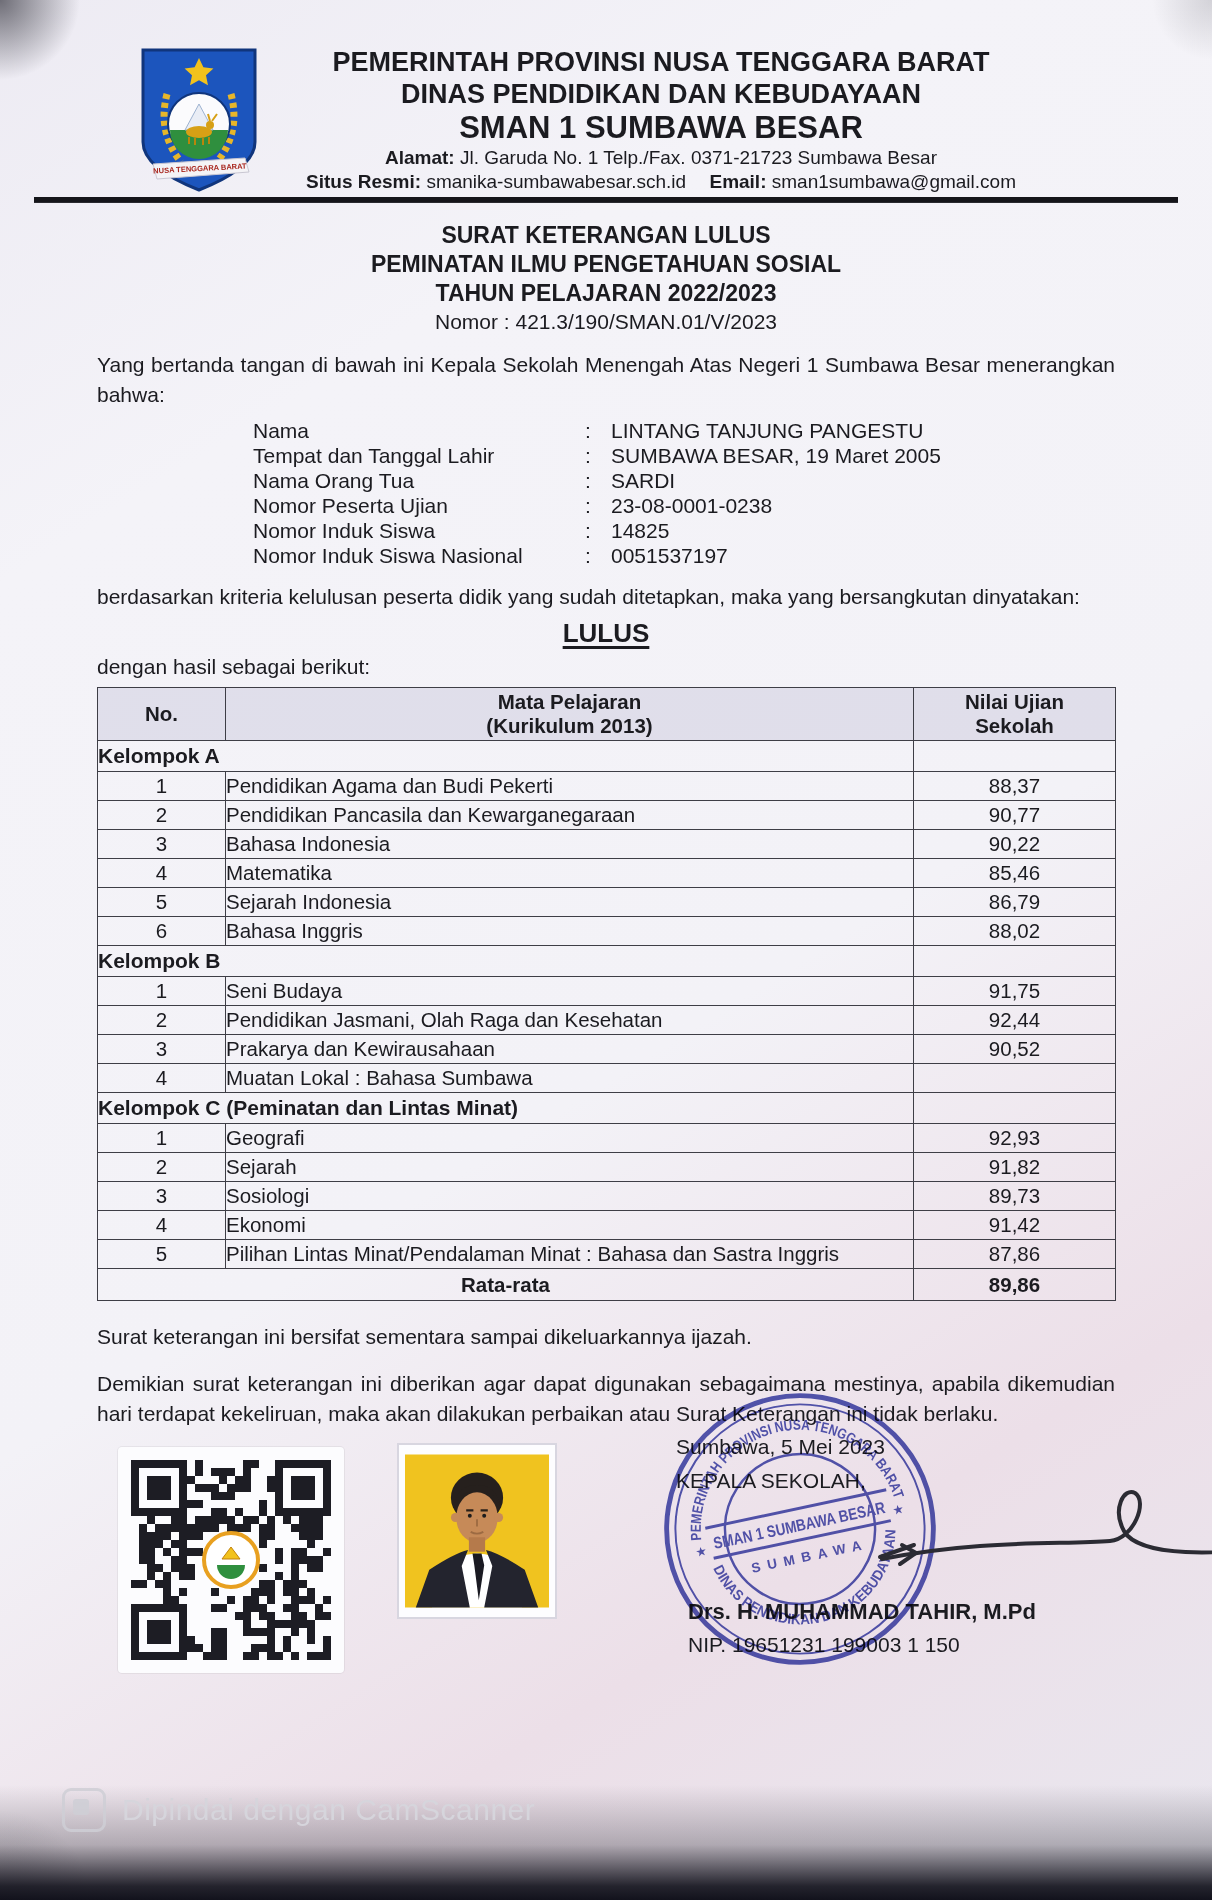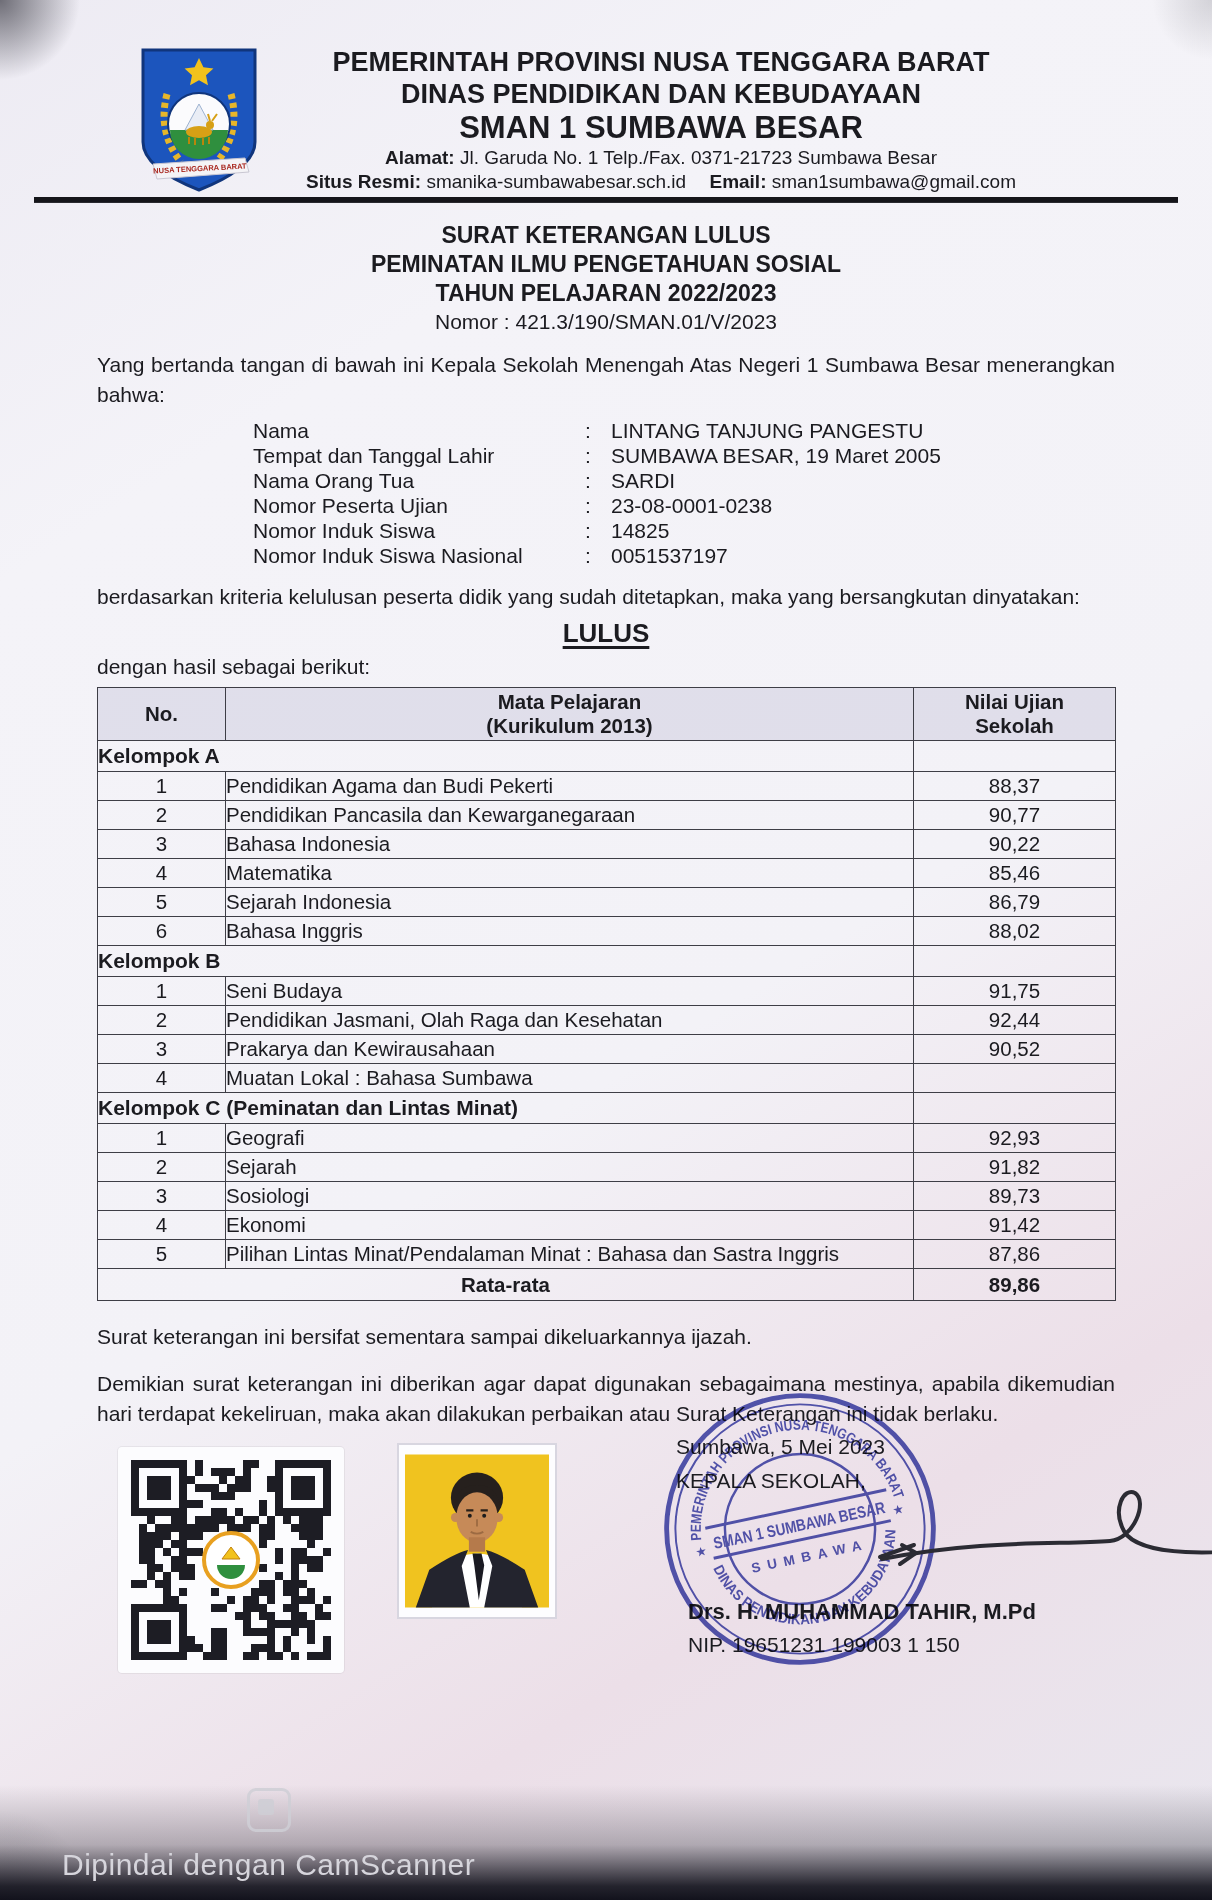--- a/index.html
+++ b/index.html
@@ -61,21 +61,21 @@
   .sig-role{position:absolute;left:676px;top:40px;font-size:21px;}
   .sig-name{position:absolute;left:688px;top:170px;font-size:22px;font-weight:bold;}
   .sig-nip{position:absolute;left:688px;top:204px;font-size:21px;}
   .qr{position:absolute;left:118px;top:18px;width:226px;height:226px;background:#fcfcfe;border-radius:4px;box-shadow:0 0 0 1px rgba(0,0,0,.05);}
   .qr svg{position:absolute;inset:0;}
   .photo-frame{position:absolute;left:397px;top:14px;width:160px;height:176px;background:#fdfdff;border:2px solid #d8d6e0;padding:6px;box-sizing:border-box;z-index:1;}
   .photo-frame svg{display:block;width:144px;height:160px;}
   .stamp-wrap{position:absolute;left:654px;top:-46px;width:292px;height:292px;transform:rotate(-12deg);opacity:.82;mix-blend-mode:multiply;z-index:3;}
   .sig-scribble{position:absolute;left:862px;top:46px;z-index:4;}
   
-  .scanbar{position:absolute;left:62px;top:1788px;display:flex;align-items:center;gap:16px;z-index:60;flex-direction:column;}
+  .scanbar{position:absolute;left:62px;top:1788px;display:flex;align-items:center;gap:16px;z-index:60;}
   .cs-icon{width:38px;height:38px;border:3px solid #cfcfd6;border-radius:9px;position:relative;opacity:.85;}
   .cs-icon::after{content:"";position:absolute;left:8px;top:8px;width:16px;height:16px;background:#cfcfd6;border-radius:3px;}
   .cs-text{font-size:30px;color:#d6d5dc;letter-spacing:.5px;}
 </style>
 </head>
 <body>
 
 <div class="page">
 
   <div class="header">

